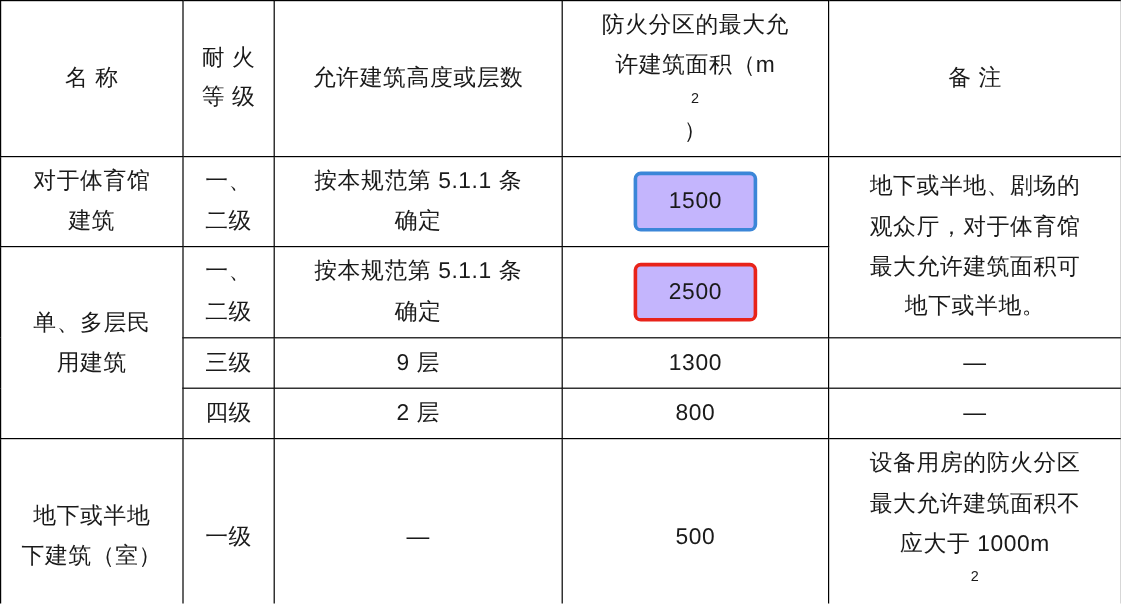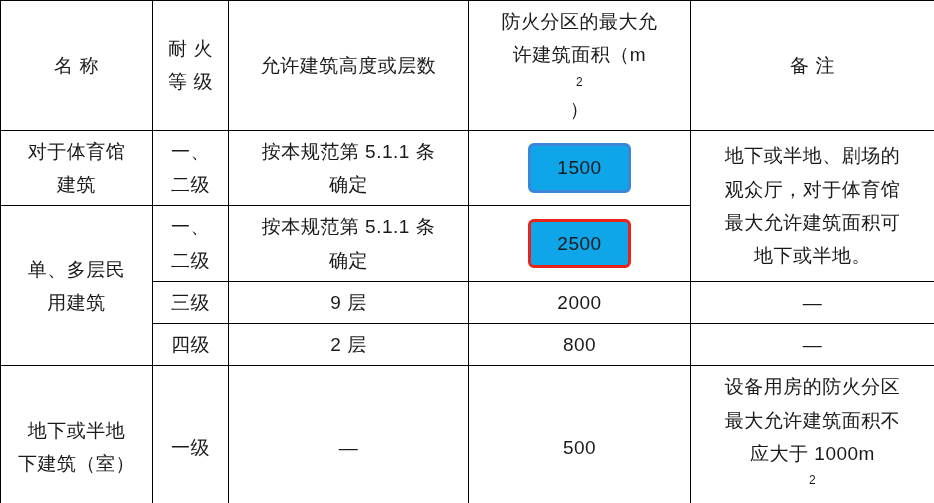--- a/index.html
+++ b/index.html
@@ -49,21 +49,21 @@
   .two-line span { display: block; }
 
   .sup { font-size: 12px; vertical-align: super; }
 
   
   .hl {
     display: inline-block;
     padding: 5px 26px;
     font-size: 19px;
     border-radius: 6px;
-    background: #0ea5e9;
+    background: #c4b5fd;
   }
   .hl-blue {
     border: 3px solid #3b86d8;
   }
   .hl-red {
     border: 3px solid #e8231a;
   }
   .dash { font-size: 19px; }
   .nowrap { white-space: nowrap; }
 </style>
@@ -143,21 +143,21 @@
           <span>确定</span>
         </td>
         <td>
           <span class="hl hl-red">2500</span>
         </td>
       </tr>
 
       <tr>
         <td>三级</td>
         <td>9 层</td>
-        <td>2000</td>
+        <td>1300</td>
         <td class="dash">—</td>
       </tr>
 
       <tr>
         <td>四级</td>
         <td>2 层</td>
         <td>800</td>
         <td class="dash">—</td>
       </tr>
 

